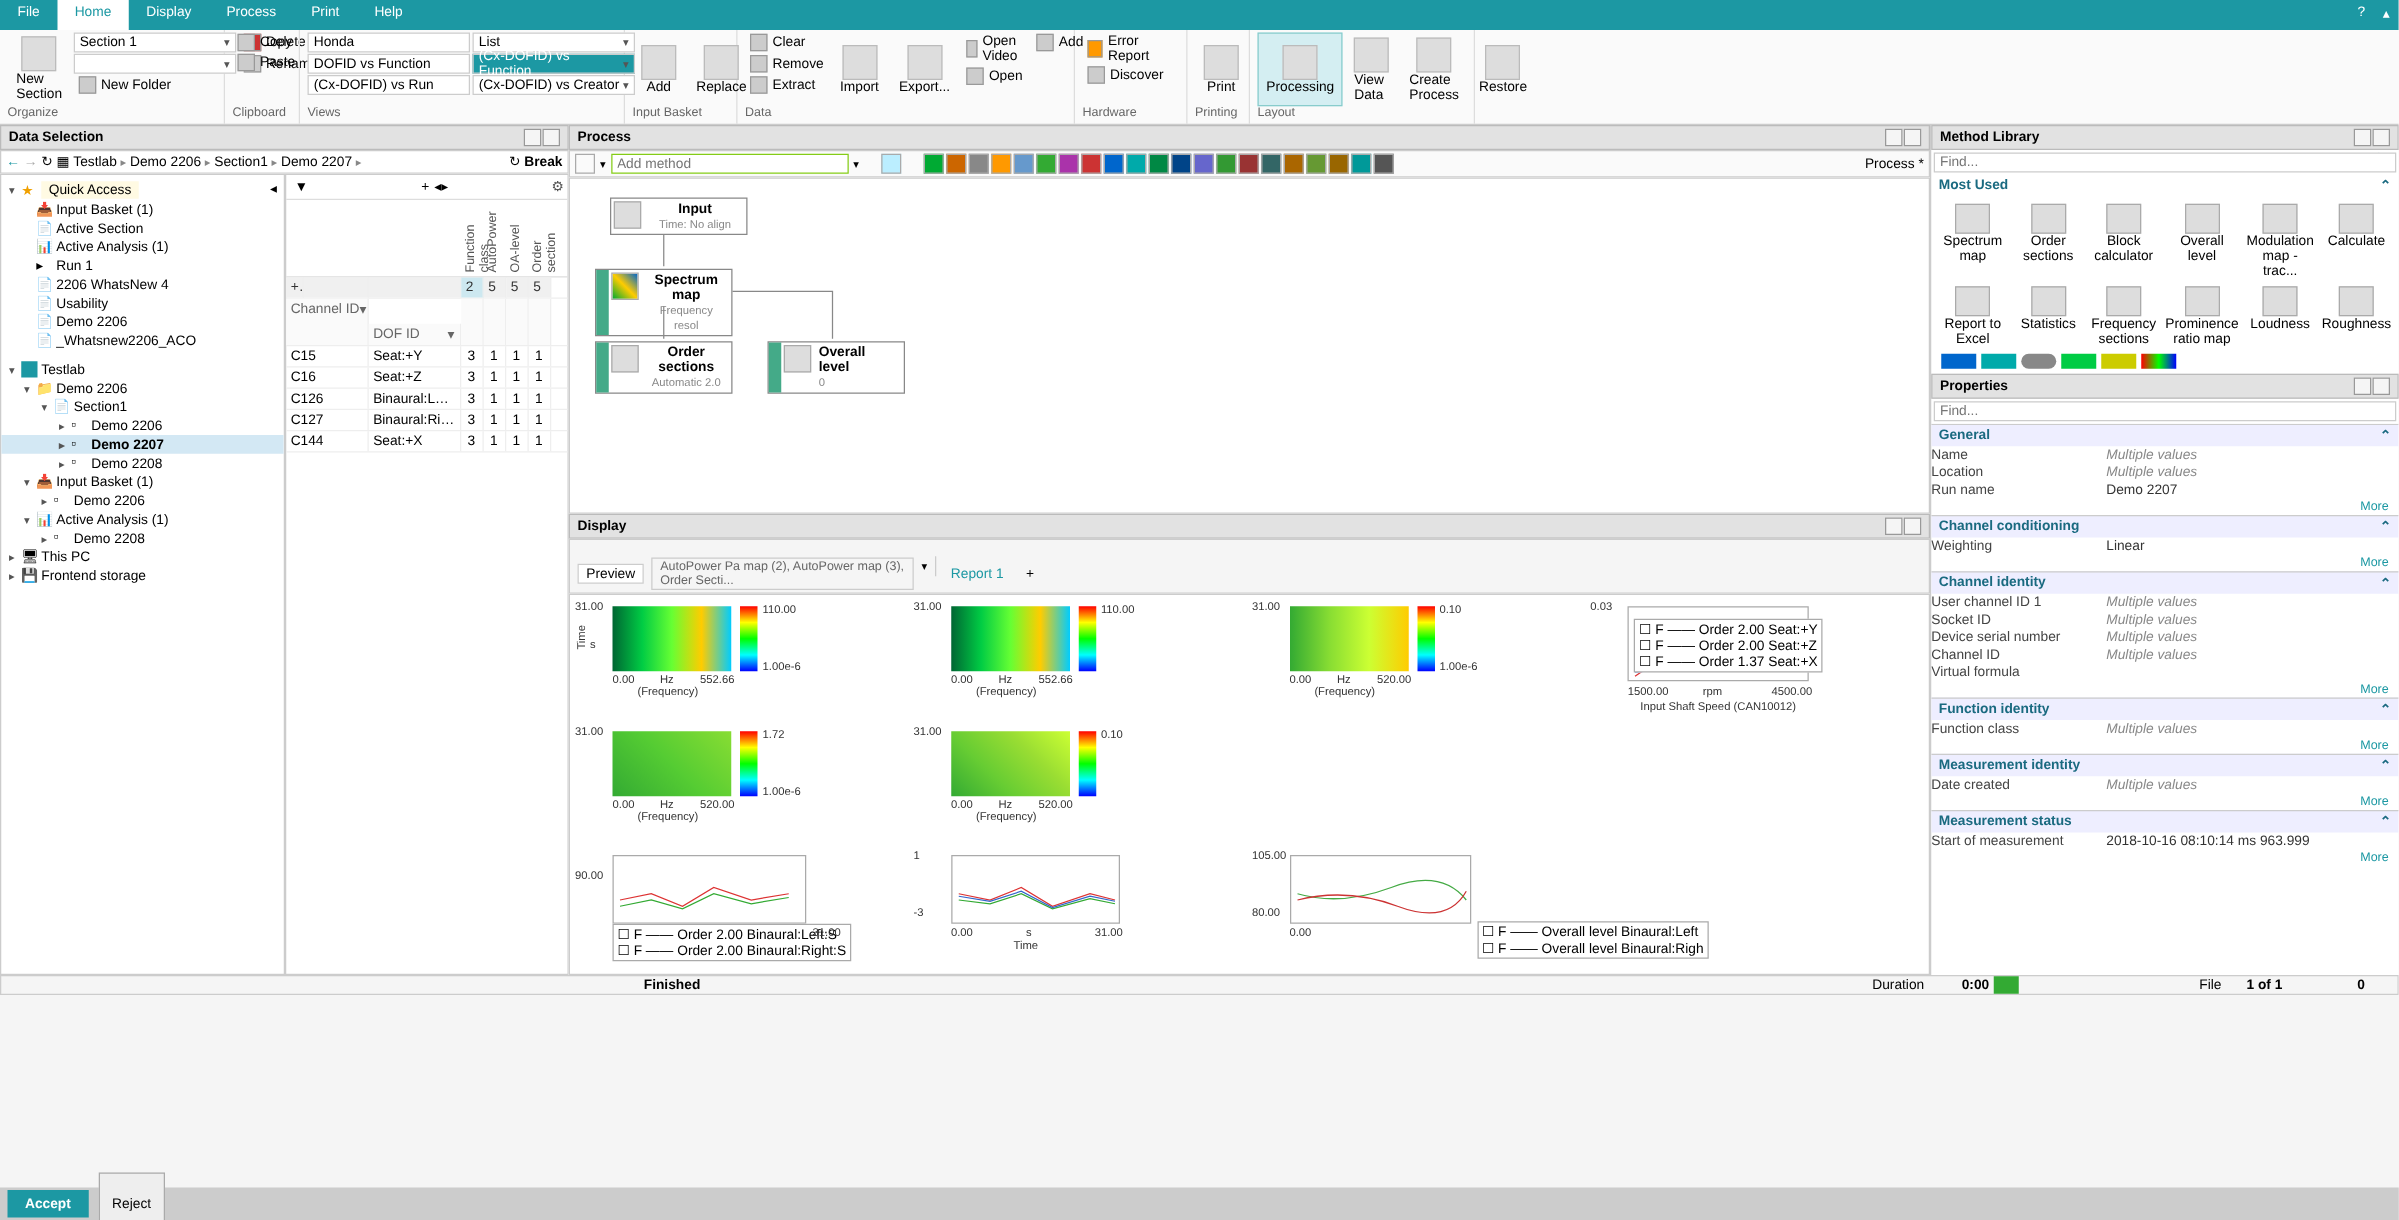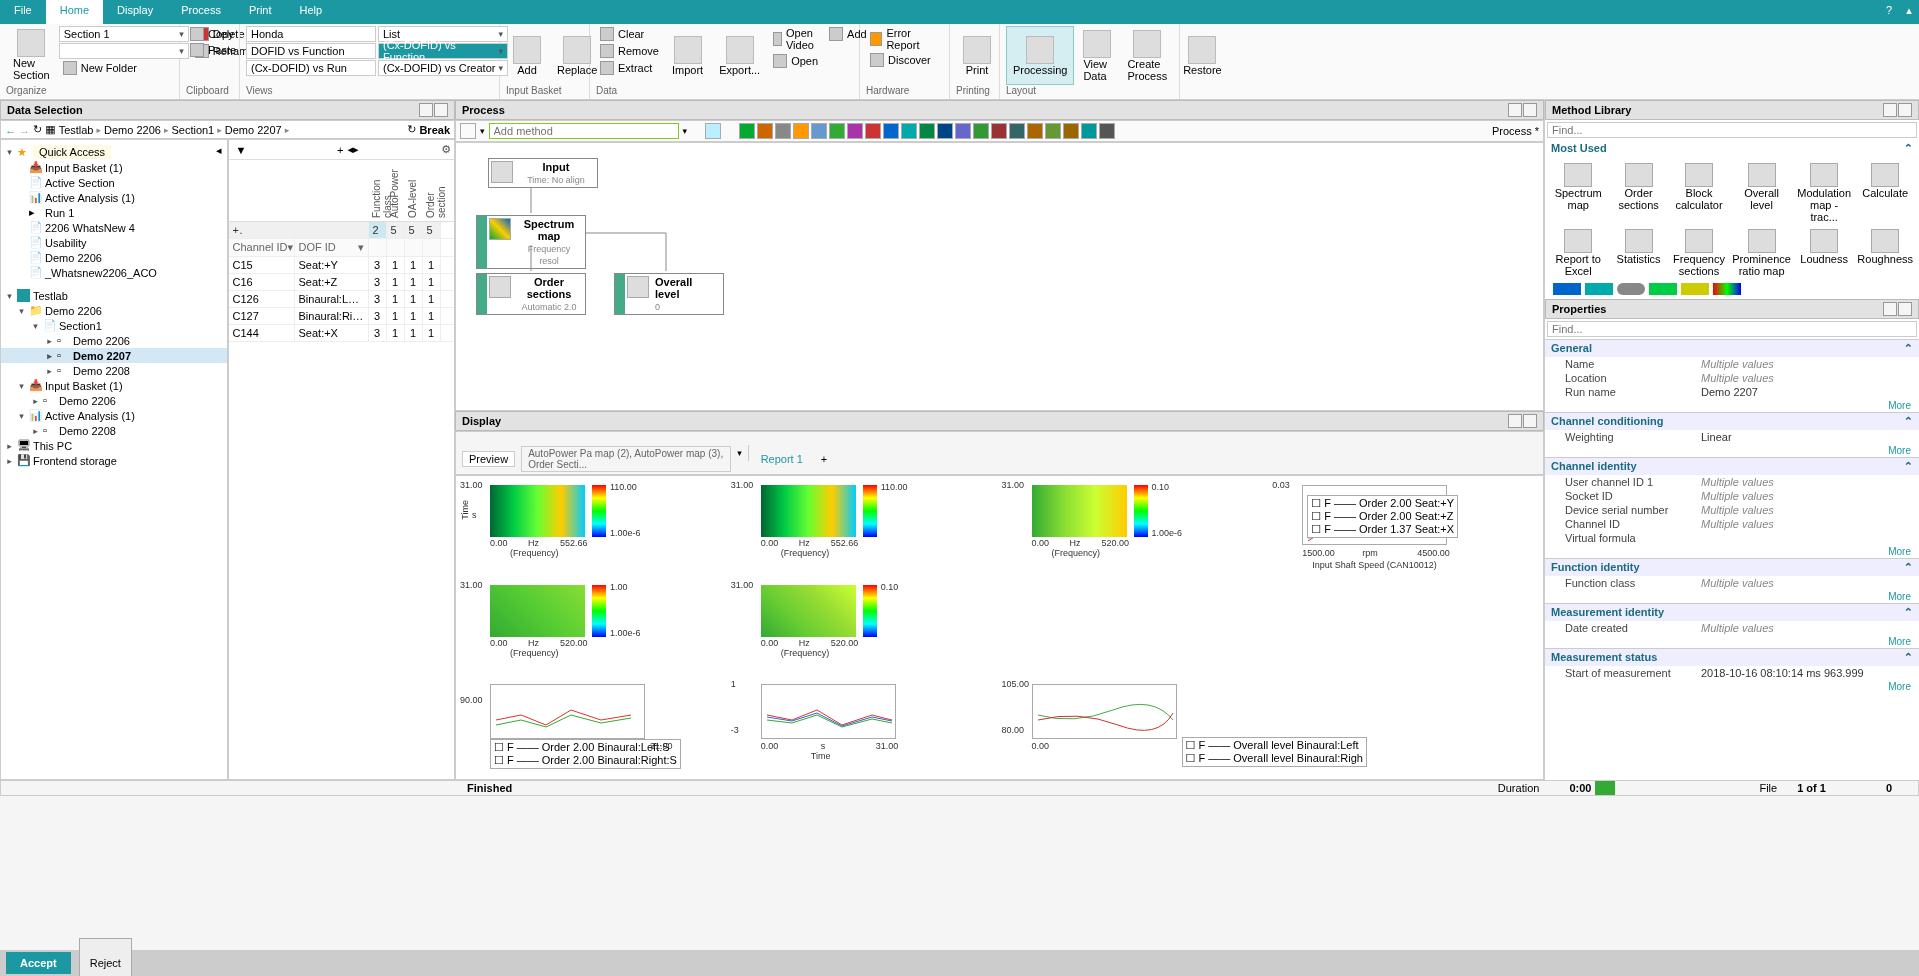--- a/index.html
+++ b/index.html
@@ -62,21 +62,21 @@
 .rightcol { width:375px; border-left:1px solid #ccc; display:flex; flex-direction:column; background:#fff; }
 .find { margin:2px; }
 .find input { width:100%; border:1px solid #ccc; padding:1px 4px; font-size:11px; }
 .mlib { padding:4px; }
 .mlib-grid { display:grid; grid-template-columns:repeat(6,1fr); gap:2px; }
 .mitem { display:flex; flex-direction:column; align-items:center; text-align:center; font-size:10px; padding:2px; cursor:pointer; }
 .mitem .micon { width:28px; height:24px; background:#ddd; border:1px solid #aaa; }
 .props { flex:1; overflow:auto; font-size:11px; }
 .props .phdr { background:#eef; padding:2px 6px; font-weight:bold; color:#1c6; color:#1a6a80; display:flex; justify-content:space-between; border-top:1px solid #ccc; }
 .props .prow { display:flex; padding:1px 0; }
-.props .prow .k { width:156px; padding-left:20px; color:#444; }
+.props .prow .k { width:140px; padding-left:0; color:#444; }
 .props .prow .v { flex:1; color:#888; font-style:italic; }
 .props .prow .v.real { color:#333; font-style:normal; }
 .props .more { text-align:right; padding:1px 8px; color:#1c98a3; cursor:pointer; font-size:10px; }
 .bottombar { position:absolute; bottom:0; left:0; right:0; background:#ccc; display:flex; align-items:center; padding:0 6px; height:26px; gap:8px; font-size:12px; }
 .bottombar .accept { background:#1c98a3; color:#fff; padding:5px 14px; font-weight:bold; cursor:pointer; }
 .bottombar .reject { background:#eee; border:1px solid #aaa; padding:18px 10px; cursor:pointer; font-size:11px; }
 .statusline { display:flex; border:1px solid #ccc; background:#f5f5f5; font-size:11px; height:16px; align-items:center; padding:0 6px; }
 .statusline .sfill { flex:1; }
 .quicklabel { background:#fffae3; padding:1px 6px; display:flex; align-items:center; gap:3px; }
 svg.line { position:absolute; pointer-events:none; }
@@ -437,21 +437,21 @@
           <div class="cell" style="width:18px;background:#cde8f0;">2</div>
           <div class="cell" style="width:18px;">5</div>
           <div class="cell" style="width:18px;">5</div>
           <div class="cell" style="width:18px;">5</div>
         </div>
         <div class="grid-row hdr2">
           <div class="cell" style="width:66px;display:flex;justify-content:space-between;">
               <span>Channel ID</span>
               <span>▾</span>
             </div>
-          <div class="cell" style="width:74px;display:flex;justify-content:space-between;">
+          <div class="cell" style="width:74px;display:flex;justify-content:space-between;margin-top:20px;">
               <span>DOF ID</span>
               <span>▾</span>
             </div>
           <div class="cell" style="width:18px;"></div>
             <div class="cell" style="width:18px;"></div>
             <div class="cell" style="width:18px;"></div>
             <div class="cell" style="width:18px;"></div>
         </div>
         <div id="grid-rows">
             <div class="grid-row">
@@ -640,21 +640,21 @@
       </div>
 
       <div class="plot">
         <div class="pimg" style="left:30px;top:5px;width:95px;height:52px;background:linear-gradient(45deg,#3a3,#5c3,#8d3);"></div>
         <div class="cbar" style="left:132px;top:5px;height:52px;"></div>
         <span class="ax" style="left:0;top:0;">31.00</span>
         <span class="ax" style="left:30px;top:58px;">0.00</span>
         <span class="ax" style="left:68px;top:58px;">Hz</span>
         <span class="ax" style="left:100px;top:58px;">520.00</span>
         <span class="ax" style="left:50px;top:68px;">(Frequency)</span>
-        <span class="ax" style="left:150px;top:2px;">1.00</span>
+        <span class="ax" style="left:150px;top:2px;">1.72</span>
         <span class="ax" style="left:150px;top:48px;">1.00e-6</span>
       </div>
       <div class="plot">
         <div class="pimg" style="left:30px;top:5px;width:95px;height:52px;background:linear-gradient(45deg,#3a3,#6c3,#9d3,#cf3);"></div>
         <div class="cbar" style="left:132px;top:5px;height:52px;"></div>
         <span class="ax" style="left:0;top:0;">31.00</span>
         <span class="ax" style="left:30px;top:58px;">0.00</span>
         <span class="ax" style="left:68px;top:58px;">Hz</span>
         <span class="ax" style="left:100px;top:58px;">520.00</span>
         <span class="ax" style="left:50px;top:68px;">(Frequency)</span>
@@ -869,21 +869,21 @@
           <div class="k">Start of measurement</div>
           <div class="v real">2018-10-16 08:10:14 ms 963.999</div>
         </div>
       <div class="more">More</div>
     </div>
   </div>
 </div>
 
 <div class="statusline">
   <span style="width:460px;"></span>
-  <span style="font-weight:bold;">Finished</span>
+  <span style="font-weight:bold;margin-left:48px;">Finished</span>
   <span class="sfill"></span>
   <span>Duration</span>
   <span style="width:30px;"></span>
   <span style="font-weight:bold;">0:00</span>
   <span style="width:20px;background:#3a3;height:100%;margin:0 4px;"></span>
   <span style="width:140px;"></span>
   <span>File</span>
   <span style="width:20px;"></span>
   <span style="font-weight:bold;">1 of 1</span>
   <span style="width:60px;"></span>

